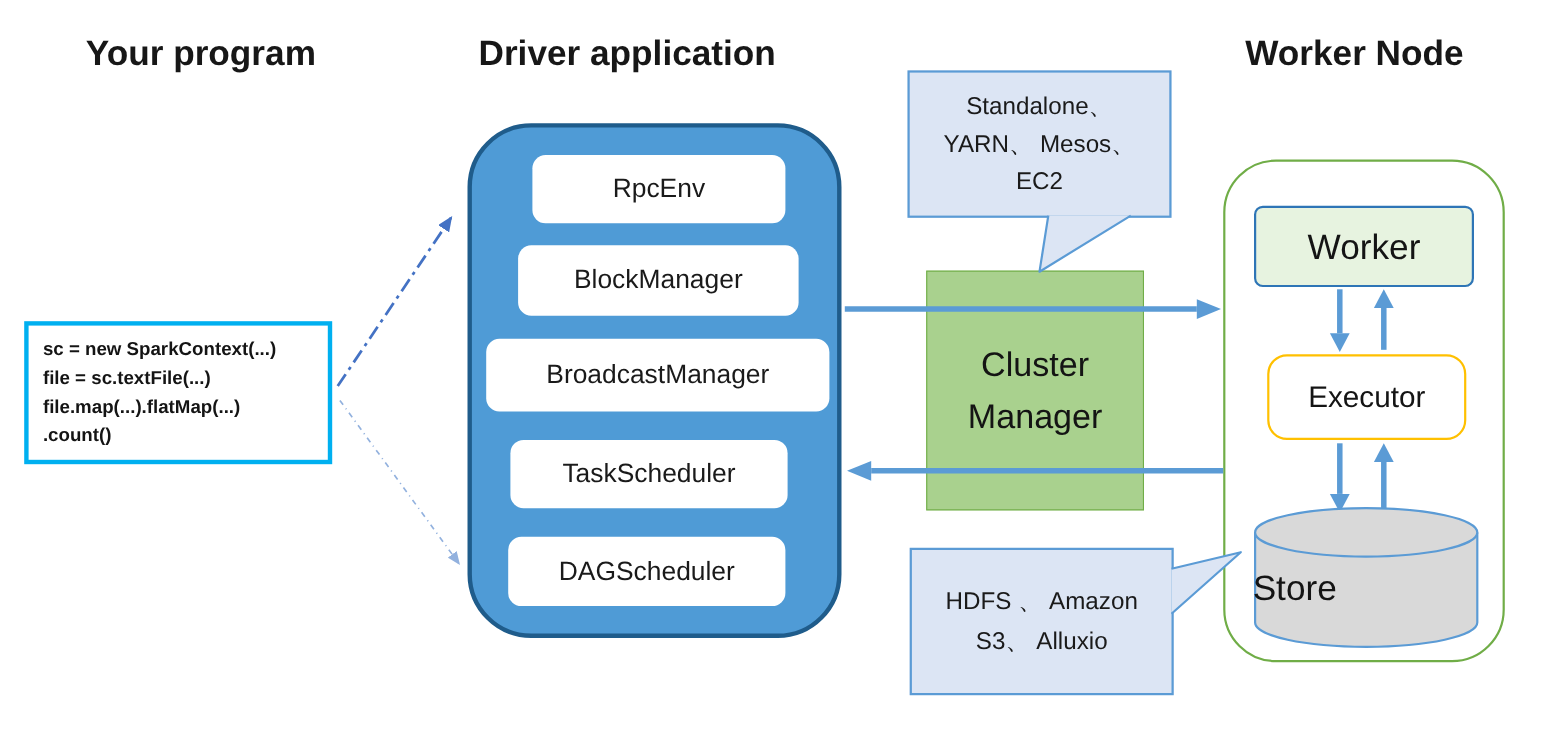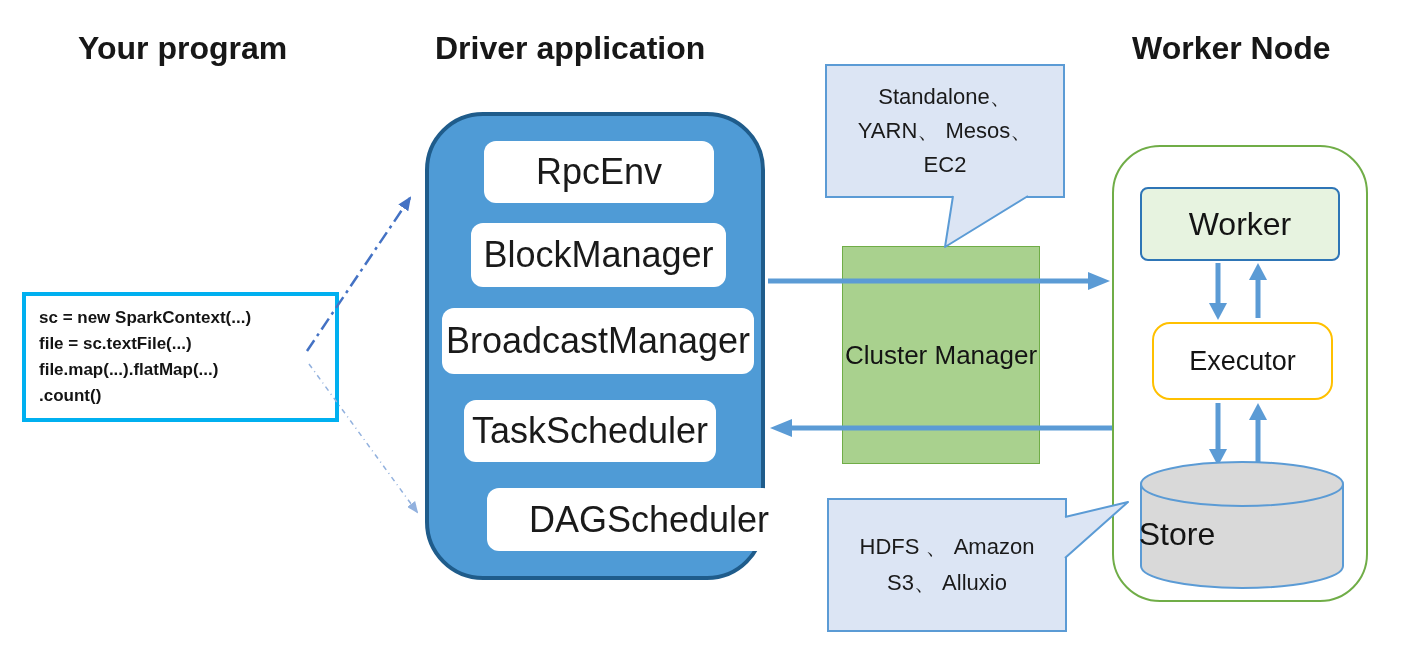--- a/index.html
+++ b/index.html
@@ -6,57 +6,57 @@
   .canvas{
     position:relative;width:1401px;height:664px;background:#ffffff;overflow:hidden;
     font-family:"Liberation Sans", sans-serif;color:#1a1a1a;
   }
   .title{
     position:absolute;font-size:32px;color:#171717;white-space:nowrap;
     font-weight:bold;
   }
   
   .code-box{
-    position:absolute;left:22px;top:292px;width:317px;height:130px;
+    position:absolute;left:22px;top:292px;width:280px;height:130px;
     border:4px solid #00B0F0;background:#ffffff;box-sizing:border-box;
     padding:9px 0 0 13px;
   }
   .code-line{font-size:17px;font-weight:bold;line-height:26px;color:#141414;white-space:nowrap;}
   
   .driver-box{
     position:absolute;left:425px;top:112px;width:340px;height:468px;
     background:#4F9BD6;border:4px solid #1F5C8B;border-radius:58px;
     box-sizing:border-box;
   }
   .comp{
     position:absolute;background:#ffffff;border-radius:12px;
     display:flex;align-items:center;justify-content:center;
-    font-size:36px;color:#1a1a1a;white-space:nowrap;
+    font-size:24px;color:#1a1a1a;white-space:nowrap;
   }
   .comp1{left:55px;top:25px;width:230px;height:62px;}
   .comp2{left:42px;top:107px;width:255px;height:64px;}
   .comp3{left:13px;top:192px;width:312px;height:66px;}
   .comp4{left:35px;top:284px;width:252px;height:62px;}
-  .comp5{left:58px;top:372px;width:252px;height:63px;padding-left:36px;}
+  .comp5{left:33px;top:372px;width:252px;height:63px;}
   
   .bubble{
     position:absolute;background:#DCE5F4;border:2px solid #5B9BD5;
     box-sizing:border-box;display:flex;flex-direction:column;
     align-items:center;justify-content:center;
   }
   .bubble1{left:825px;top:64px;width:240px;height:134px;}
   .bubble2{left:827px;top:498px;width:240px;height:134px;}
   .bubble-line{font-size:22px;line-height:34px;color:#1a1a1a;text-align:right;white-space:nowrap;}
   .bubble2 .bubble-line{line-height:36px;}
   
   .cluster-box{
     position:absolute;left:842px;top:246px;width:198px;height:218px;
     background:#A9D18E;border:1.5px solid #70AD47;box-sizing:border-box;
     display:flex;align-items:center;justify-content:center;text-align:center;
-    font-size:26px;line-height:47px;color:#141414;
+    font-size:31px;line-height:47px;color:#141414;
   }
   
   .worker-node-box{
     position:absolute;left:1112px;top:145px;width:256px;height:457px;
     background:#ffffff;border:2px solid #70AD47;border-radius:48px;
     box-sizing:border-box;
   }
   .worker-box{
     position:absolute;left:1140px;top:187px;width:200px;height:74px;
     background:#E7F3E0;border:2px solid #2E75B6;border-radius:8px;

